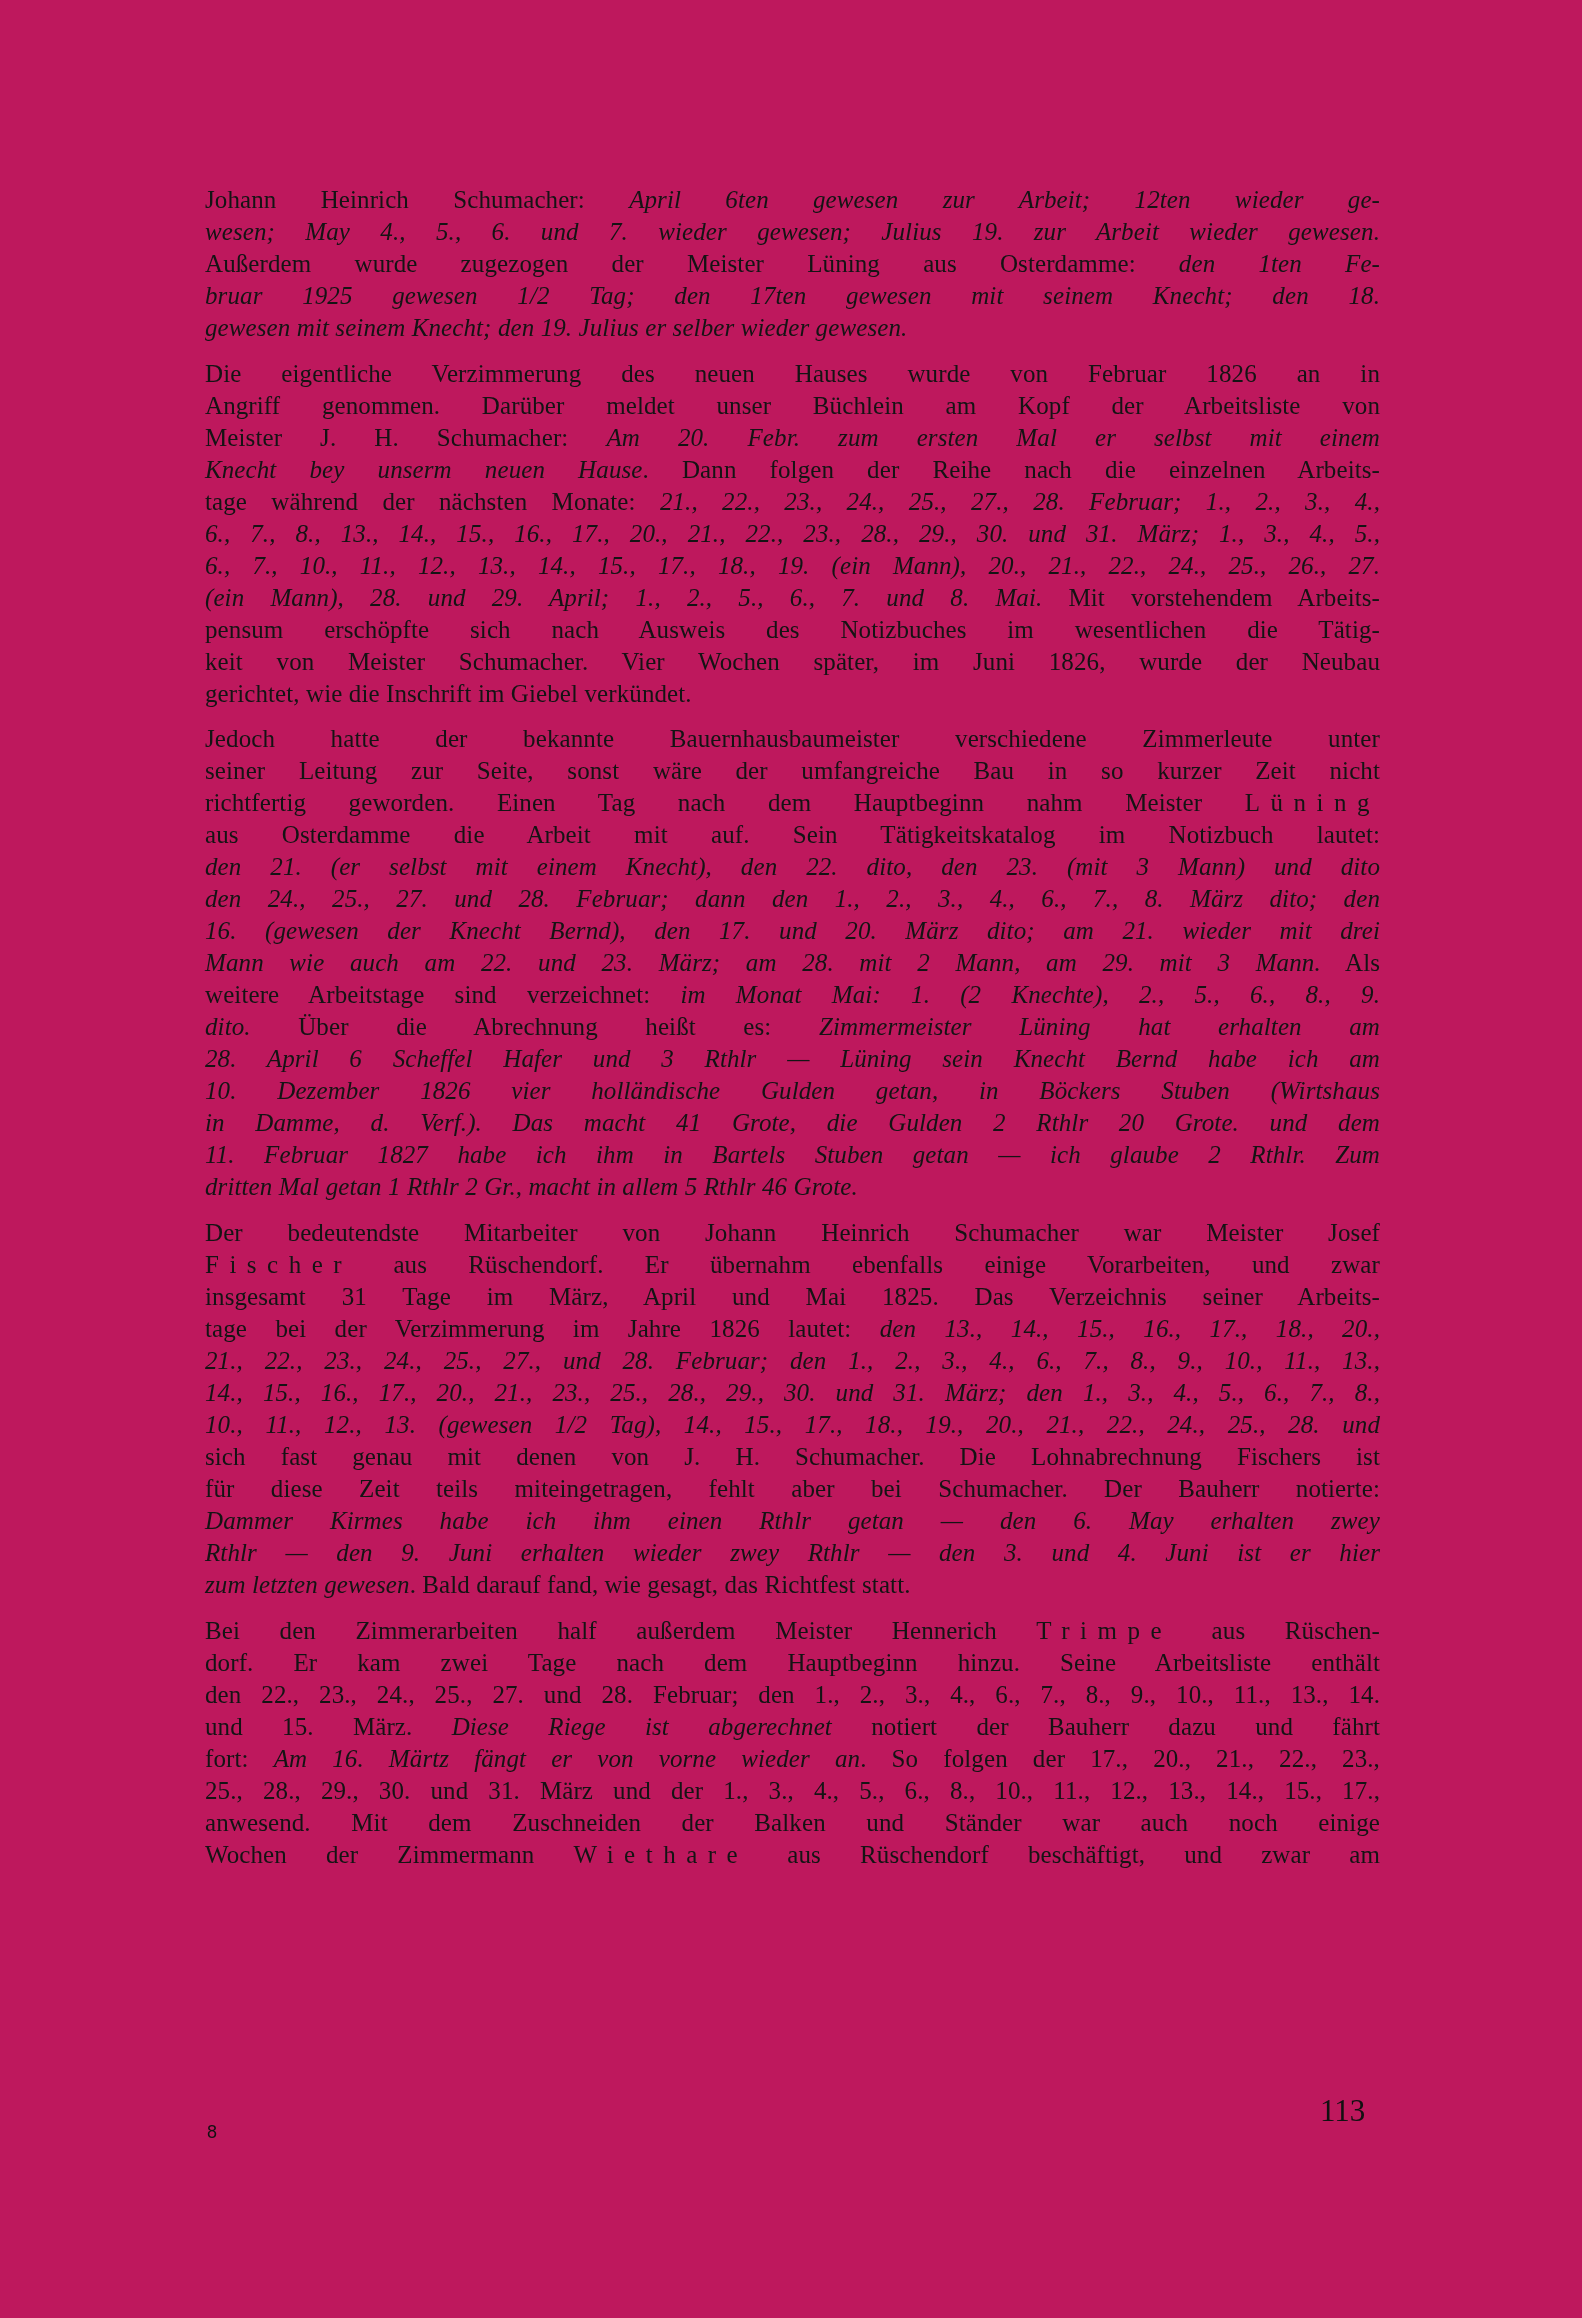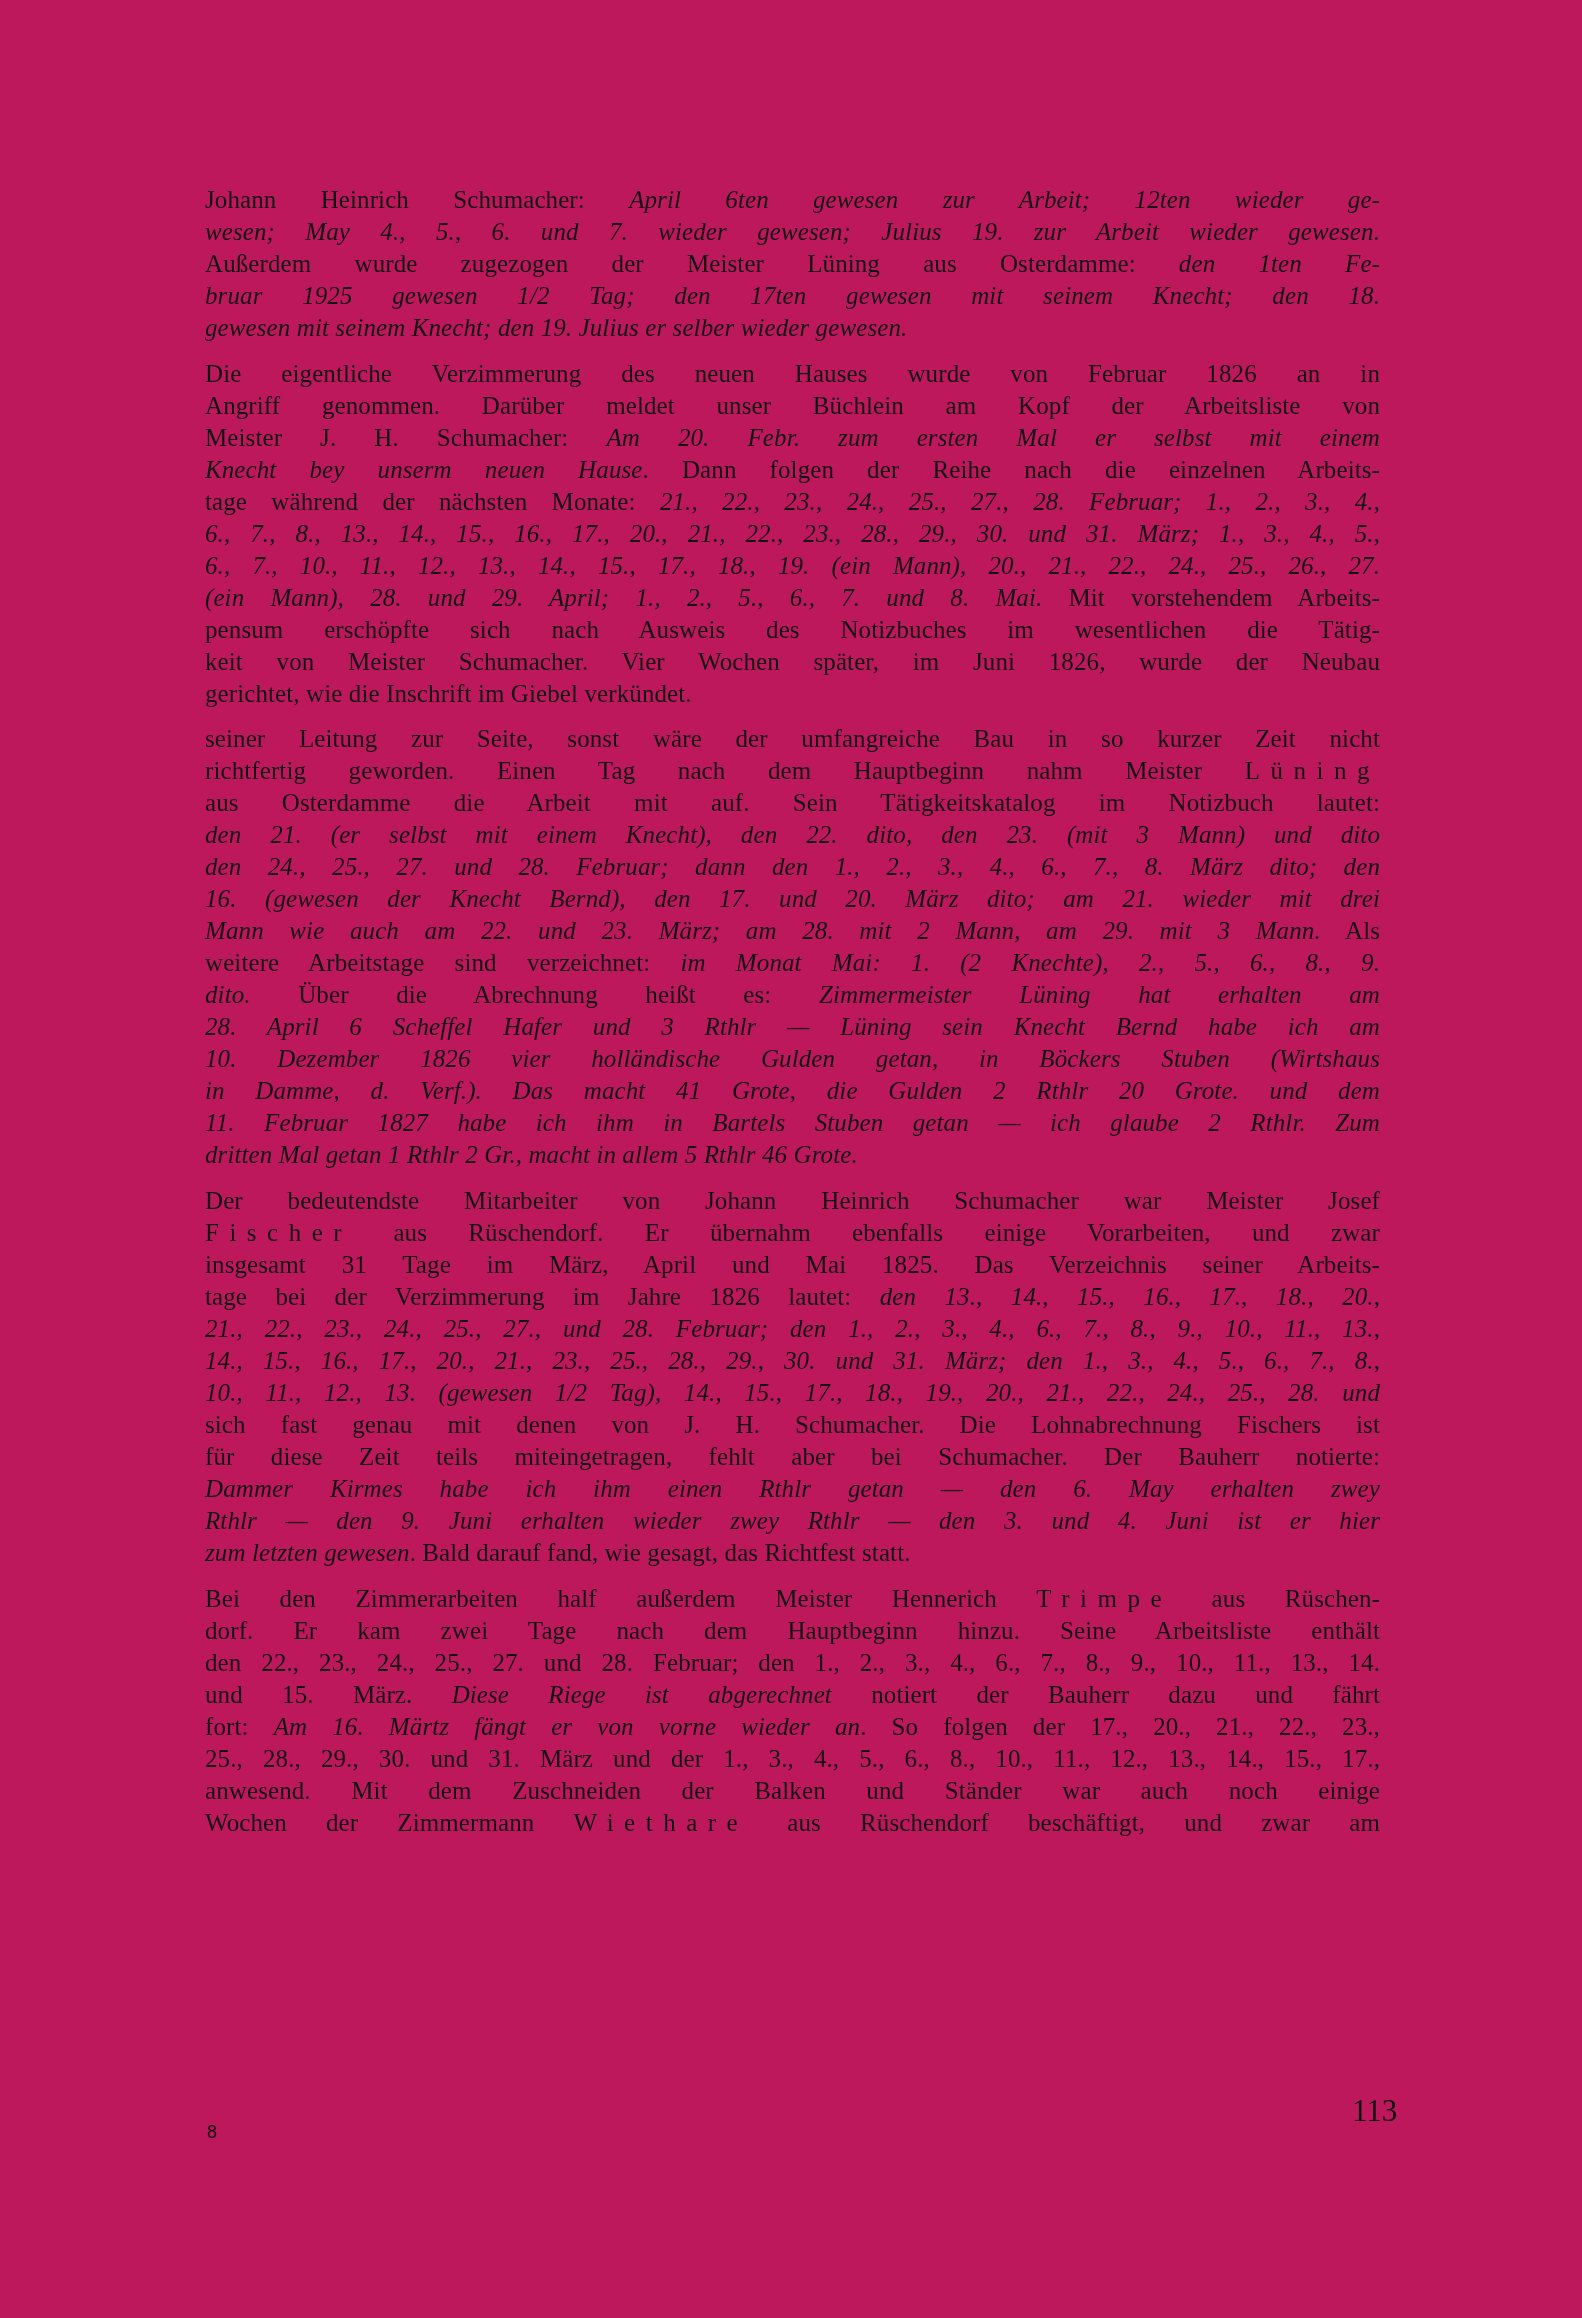--- a/index.html
+++ b/index.html
@@ -21,21 +21,21 @@
   }
   .line.last { text-align-last: left; }
   .seg-i { font-style: italic; }
   .seg-s { letter-spacing: 0.42em; }
   .footer-sig {
     position: absolute; left: 207px; top: 2122px;
     font-family: "Liberation Sans", "DejaVu Sans", sans-serif;
     font-size: 18px; color: #111;
   }
   .footer-page {
-    position: absolute; left: 1352px; top: 2093px;
+    position: absolute; left: 1320px; top: 2093px;
     font-family: "Liberation Serif", "DejaVu Serif", serif;
     font-size: 31px; color: #111;
   }
 </style>
 </head>
 <body>
 
 <div class="page">
   <div class="column" id="column">
       <div class="para">
@@ -52,20 +52,21 @@
         <span class="line"><span class="seg-i">Knecht bey unserm neuen Hause</span><span>. Dann folgen der Reihe nach die einzelnen Arbeits-</span></span>
         <span class="line"><span>tage während der nächsten Monate: </span><span class="seg-i">21., 22., 23., 24., 25., 27., 28. Februar; 1., 2., 3., 4.,</span></span>
         <span class="line"><span class="seg-i">6., 7., 8., 13., 14., 15., 16., 17., 20., 21., 22., 23., 28., 29., 30. und 31. März; 1., 3., 4., 5.,</span></span>
         <span class="line"><span class="seg-i">6., 7., 10., 11., 12., 13., 14., 15., 17., 18., 19. (ein Mann), 20., 21., 22., 24., 25., 26., 27.</span></span>
         <span class="line"><span class="seg-i">(ein Mann), 28. und 29. April; 1., 2., 5., 6., 7. und 8. Mai.</span><span> Mit vorstehendem Arbeits-</span></span>
         <span class="line"><span>pensum erschöpfte sich nach Ausweis des Notizbuches im wesentlichen die Tätig-</span></span>
         <span class="line"><span>keit von Meister Schumacher. Vier Wochen später, im Juni 1826, wurde der Neubau</span></span>
         <span class="line last"><span>gerichtet, wie die Inschrift im Giebel verkündet.</span></span>
       </div>
       <div class="para">
+        <span class="line"><span>Jedoch hatte der bekannte Bauernhausbaumeister verschiedene Zimmerleute unter</span></span>
         <span class="line"><span>seiner Leitung zur Seite, sonst wäre der umfangreiche Bau in so kurzer Zeit nicht</span></span>
         <span class="line"><span>richtfertig geworden. Einen Tag nach dem Hauptbeginn nahm Meister </span><span class="seg-s">Lüning</span></span>
         <span class="line"><span>aus Osterdamme die Arbeit mit auf. Sein Tätigkeitskatalog im Notizbuch lautet:</span></span>
         <span class="line"><span class="seg-i">den 21. (er selbst mit einem Knecht), den 22. dito, den 23. (mit 3 Mann) und dito</span></span>
         <span class="line"><span class="seg-i">den 24., 25., 27. und 28. Februar; dann den 1., 2., 3., 4., 6., 7., 8. März dito; den</span></span>
         <span class="line"><span class="seg-i">16. (gewesen der Knecht Bernd), den 17. und 20. März dito; am 21. wieder mit drei</span></span>
         <span class="line"><span class="seg-i">Mann wie auch am 22. und 23. März; am 28. mit 2 Mann, am 29. mit 3 Mann.</span><span> Als</span></span>
         <span class="line"><span>weitere Arbeitstage sind verzeichnet: </span><span class="seg-i">im Monat Mai: 1. (2 Knechte), 2., 5., 6., 8., 9.</span></span>
         <span class="line"><span class="seg-i">dito.</span><span> Über die Abrechnung heißt es: </span><span class="seg-i">Zimmermeister Lüning hat erhalten am</span></span>
         <span class="line"><span class="seg-i">28. April 6 Scheffel Hafer und 3 Rthlr — Lüning sein Knecht Bernd habe ich am</span></span>

